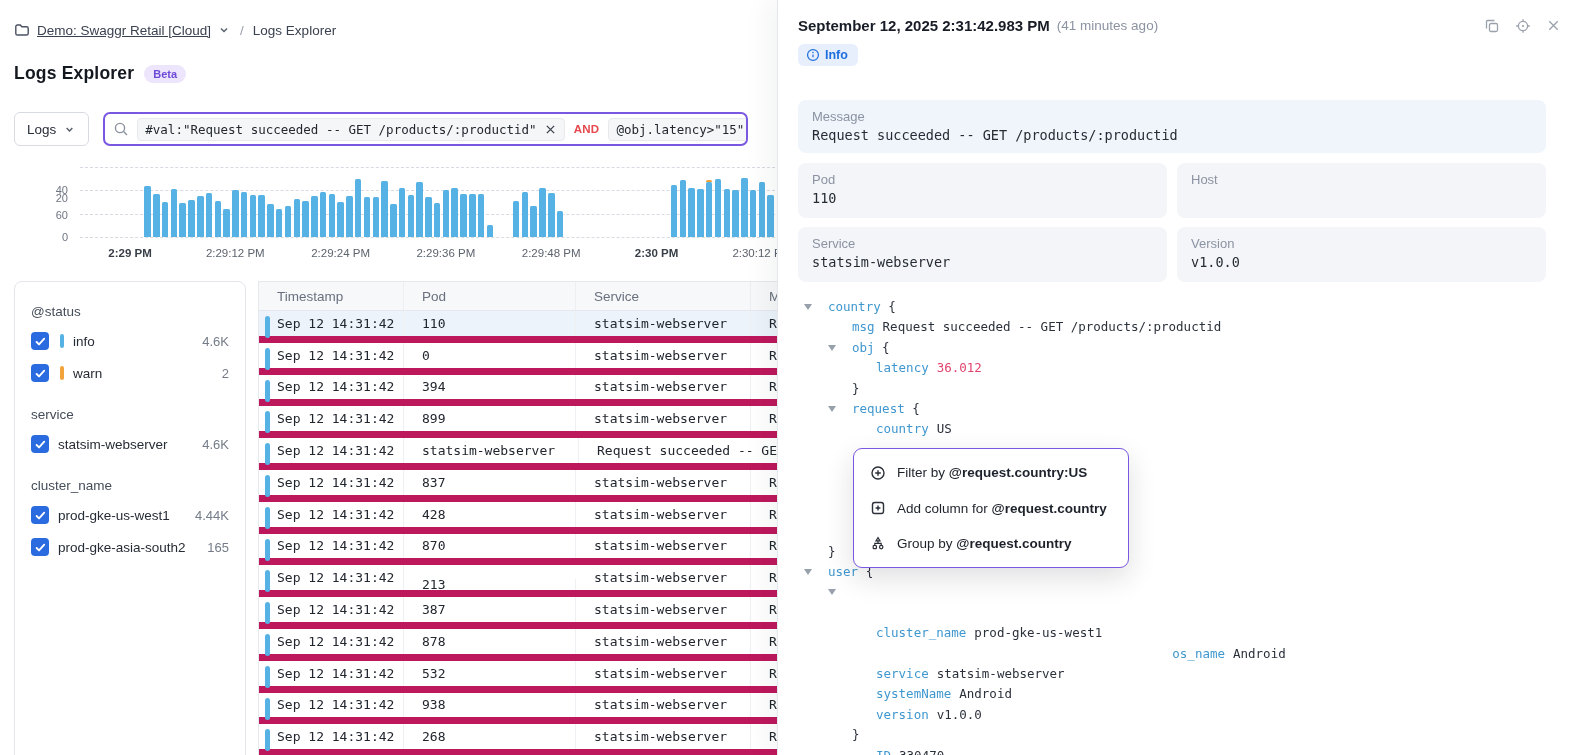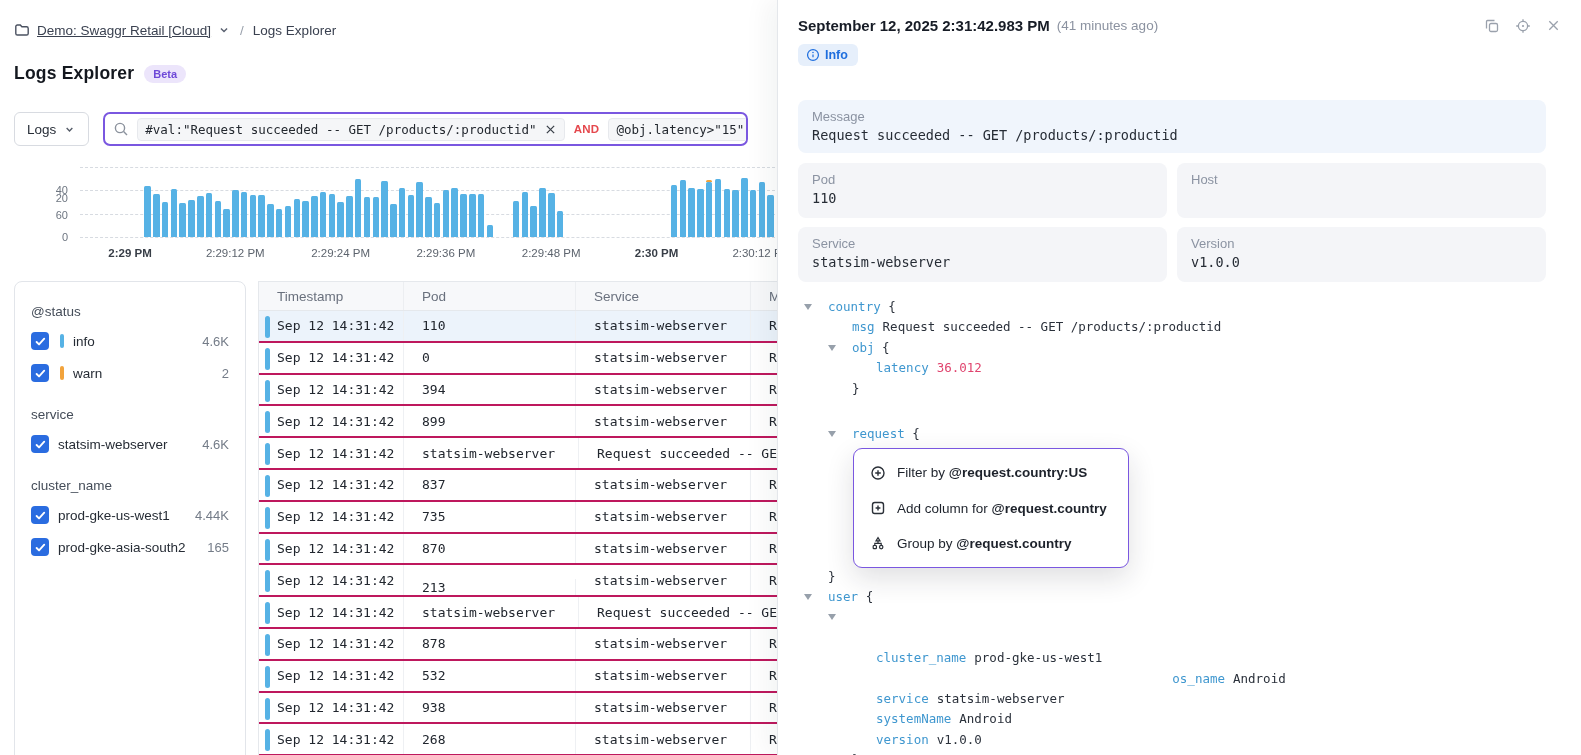--- a/index.html
+++ b/index.html
@@ -52,21 +52,21 @@
   .facet-label { font-size:13.5px; color:#262c35; margin-left:9px; white-space:nowrap; }
   .facet-count { margin-left:auto; font-size:13px; color:#747c88; }
   .facet-gap { height:10px; }
 
   
   .logtable { position:absolute; left:258px; top:281px; width:519px; height:474px; overflow:hidden;
     border-top:1px solid #e5e8ec; border-left:1px solid #e5e8ec; background:#fff; }
   .thead { display:flex; height:29px; background:#f7f8fa; border-bottom:1px solid #e5e8ec; }
   .th { font-size:13.5px; color:#69707d; display:flex; align-items:center; padding-left:18px;
     border-right:1px solid #eceef1; flex:none; cursor:pointer; }
-  .trow { display:flex; height:31.8px; border-bottom:2px solid #be185d; position:relative; cursor:pointer; }
+  .trow { display:flex; height:31.8px; border-bottom:7px solid #be185d; position:relative; cursor:pointer; }
   .trow.selected { background:#ecf3fb; }
   .td { font-size:13px; color:#21262e; display:flex; align-items:center; padding-left:18px;
     border-right:1px solid #eef0f3; flex:none; overflow:hidden; white-space:nowrap; }
   .stripe { position:absolute; left:6px; top:5px; width:5px; height:22px; border-radius:2.5px; }
 
   
   .panel { position:absolute; left:777px; top:0; width:804px; height:755px; background:#fff;
     border-left:1px solid #e4e7eb; box-shadow:-10px 0 24px rgba(25,30,40,.05); z-index:10; }
   .panel-head { position:absolute; left:20px; top:17px; right:20px; display:flex; align-items:center; }
   .panel-ts { font-size:15px; font-weight:700; color:#171c26; }
@@ -341,41 +341,42 @@
     <div class="trow">
       <span class="stripe" style="background: rgb(86, 178, 229);"></span>
       <div class="td mono" style="width: 145px;">Sep 12 14:31:42</div>
       <div class="td mono" style="width: 172px;">837</div>
       <div class="td mono" style="width: 175px;">statsim-webserver</div>
       <div class="td mono" style="width: 240px;">Request succeeded -- GET /products/:productid</div>
     </div>
     <div class="trow">
       <span class="stripe" style="background: rgb(86, 178, 229);"></span>
       <div class="td mono" style="width: 145px;">Sep 12 14:31:42</div>
-      <div class="td mono" style="width: 172px;">735</div>
+      <div class="td mono" style="width: 172px;">428</div>
       <div class="td mono" style="width: 175px;">statsim-webserver</div>
       <div class="td mono" style="width: 240px;">Request succeeded -- GET /products/:productid</div>
     </div>
     <div class="trow">
       <span class="stripe" style="background: rgb(86, 178, 229);"></span>
       <div class="td mono" style="width: 145px;">Sep 12 14:31:42</div>
       <div class="td mono" style="width: 172px;">870</div>
       <div class="td mono" style="width: 175px;">statsim-webserver</div>
       <div class="td mono" style="width: 240px;">Request succeeded -- GET /products/:productid</div>
     </div>
     <div class="trow">
       <span class="stripe" style="background: rgb(86, 178, 229);"></span>
       <div class="td mono" style="width: 145px;">Sep 12 14:31:42</div>
       <div class="td mono" style="width: 172px; margin-top: 14px;">213</div>
       <div class="td mono" style="width: 175px;">statsim-webserver</div>
       <div class="td mono" style="width: 240px;">Request succeeded -- GET /products/:productid</div>
     </div>
     <div class="trow">
       <span class="stripe" style="background: rgb(86, 178, 229);"></span>
       <div class="td mono" style="width: 145px;">Sep 12 14:31:42</div>
+      <div class="td mono" style="width: 172px;">387</div>
       <div class="td mono" style="width: 175px;">statsim-webserver</div>
       <div class="td mono" style="width: 240px;">Request succeeded -- GET /products/:productid</div>
     </div>
     <div class="trow">
       <span class="stripe" style="background: rgb(86, 178, 229);"></span>
       <div class="td mono" style="width: 145px;">Sep 12 14:31:42</div>
       <div class="td mono" style="width: 172px;">878</div>
       <div class="td mono" style="width: 175px;">statsim-webserver</div>
       <div class="td mono" style="width: 240px;">Request succeeded -- GET /products/:productid</div>
     </div>
@@ -459,21 +460,21 @@
     <div class="flabel">Version</div>
     <div class="fvalue mono">v1.0.0</div>
   </div>
 
   <div class="tree" id="tree">
       <div class="trw" style="padding-left: 50px;"><span class="tchev" style="left: 26px;"></span><span class="tkey">country</span><span class="tbrace"> {</span></div>
       <div class="trw" style="padding-left: 74px;"><span class="tkey">msg</span><span class="tval">Request succeeded -- GET /products/:productid</span></div>
       <div class="trw" style="padding-left: 74px;"><span class="tchev" style="left: 50px;"></span><span class="tkey">obj</span><span class="tbrace"> {</span></div>
       <div class="trw" style="padding-left: 98px;"><span class="tkey">latency</span><span class="tval num">36.012</span></div>
       <div class="trw" style="padding-left: 74px;"><span class="tbrace">}</span></div>
-      <div class="trw" style="padding-left: 74px; margin-top: 25px;"><span class="tchev" style="left: 50px;"></span><span class="tkey">request</span><span class="tbrace"> {</span></div>
+      <div class="trw" style="padding-left: 74px;"><span class="tchev" style="left: 50px;"></span><span class="tkey">request</span><span class="tbrace"> {</span></div>
       <div class="trw" style="padding-left: 98px;"><span class="tkey">country</span><span class="tval">US</span></div>
       <div class="trw"></div>
       <div class="trw"></div>
       <div class="trw"></div>
       <div class="trw"></div>
       <div class="trw"></div>
       <div class="trw" style="padding-left: 50px;"><span class="tbrace">}</span></div>
       <div class="trw" style="padding-left: 50px;"><span class="tchev" style="left: 26px;"></span><span class="tkey">user</span><span class="tbrace"> {</span></div>
       <div class="trw" style="padding-left: 74px;">
         <span class="tchev" style="left: 50px;"></span>

